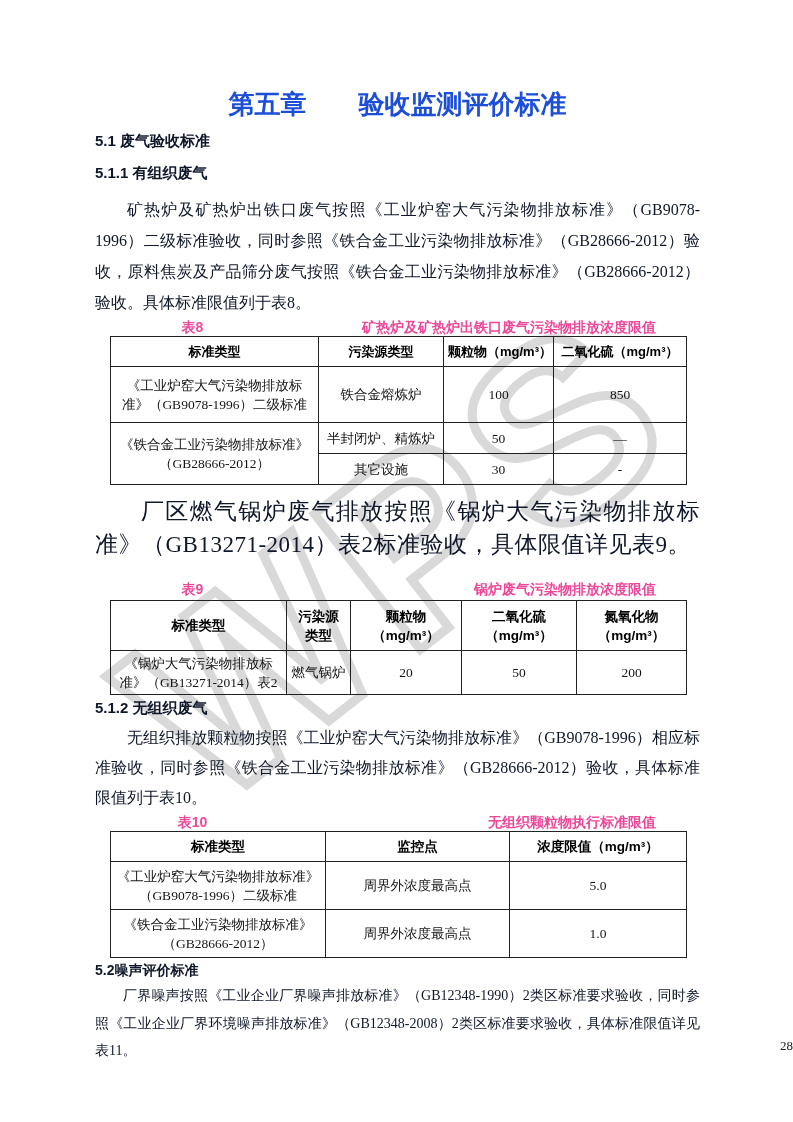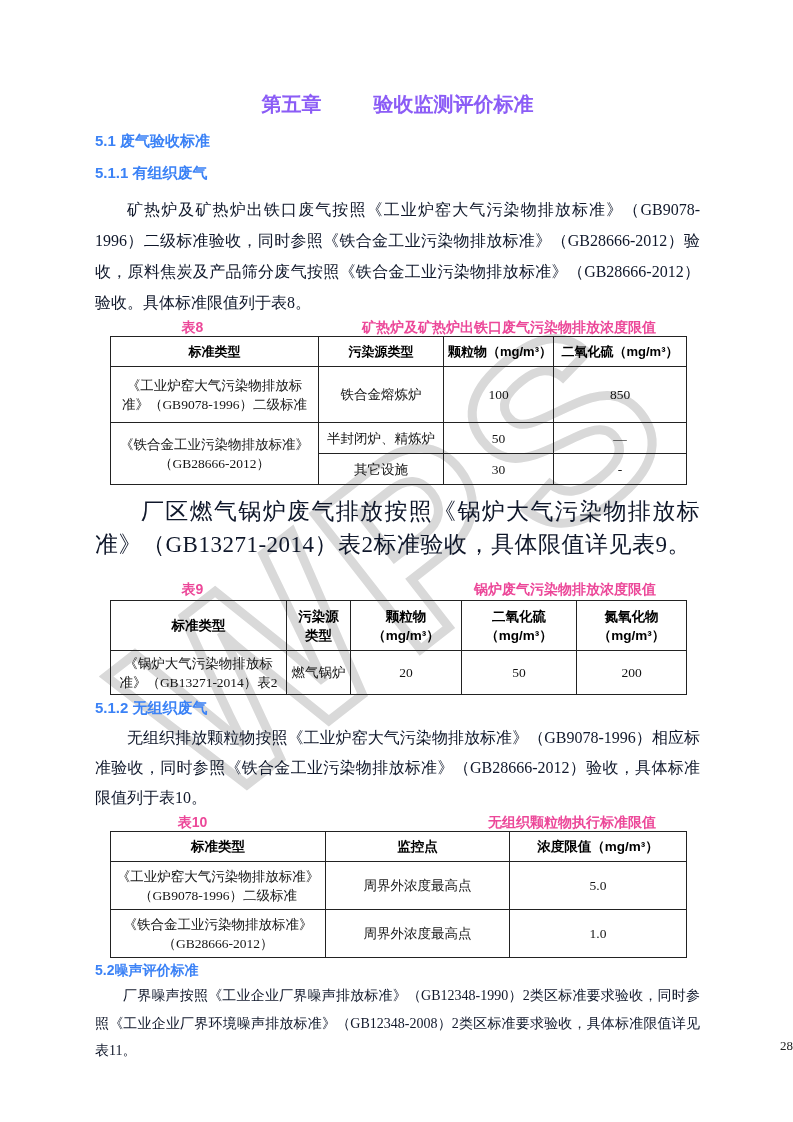--- a/index.html
+++ b/index.html
@@ -8,27 +8,27 @@
     font-family:"Liberation Serif","DejaVu Serif",serif;color:#111;
     overflow:hidden;
   }
   .page{position:absolute;inset:0;overflow:hidden;}
   .watermark{position:absolute;left:0;top:0;z-index:0;pointer-events:none;}
   .content{position:relative;z-index:1;padding:92px 93px 0 95px;}
 
   .chapter-title{
     margin:0 0 0 0;text-align:center;
     font-family:"Liberation Sans","DejaVu Sans",sans-serif;
-    font-weight:bold;font-size:20px;line-height:24px;color:#8b5cf6;
+    font-weight:bold;font-size:26px;line-height:24px;color:#1d4ed8;
   }
   .chapter-title .gap{display:inline-block;width:52px;}
 
   .h-sec{
     font-family:"Liberation Sans","DejaVu Sans",sans-serif;
-    font-weight:bold;color:#3b82f6;margin:0;
+    font-weight:bold;color:#0f172a;margin:0;
   }
   .h-51{font-size:15px;line-height:22px;margin-top:14px;}
   .h-511{font-size:15px;line-height:22px;margin-top:10px;}
   .h-512{font-size:15px;line-height:22px;margin-top:2px;}
   .h-52{font-size:14px;line-height:20px;margin-top:2px;}
 
   .para{
     margin:0;text-align:justify;text-indent:2em;color:#0f172a;
   }
   .p1{margin-top:10px;font-size:16px;line-height:31px;}

